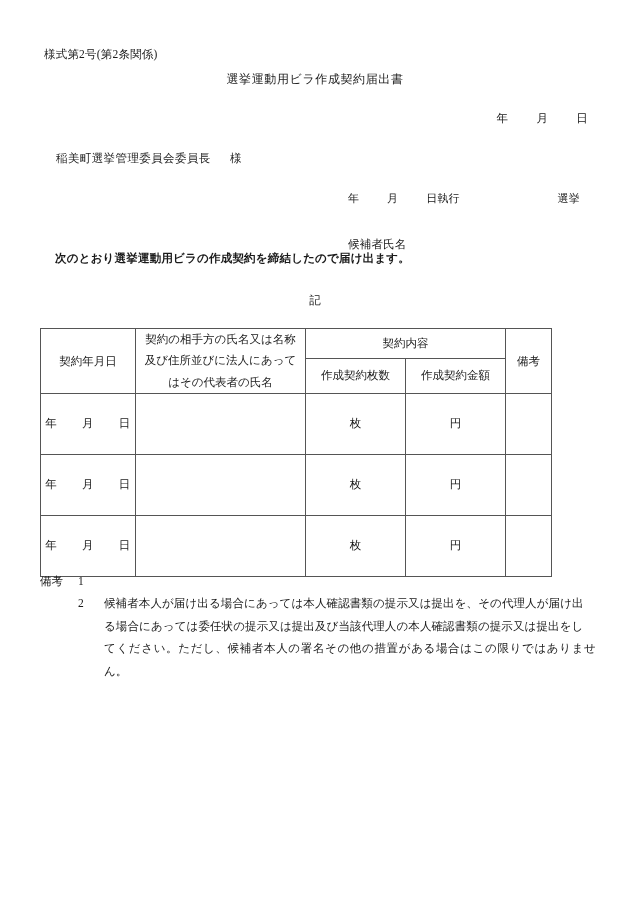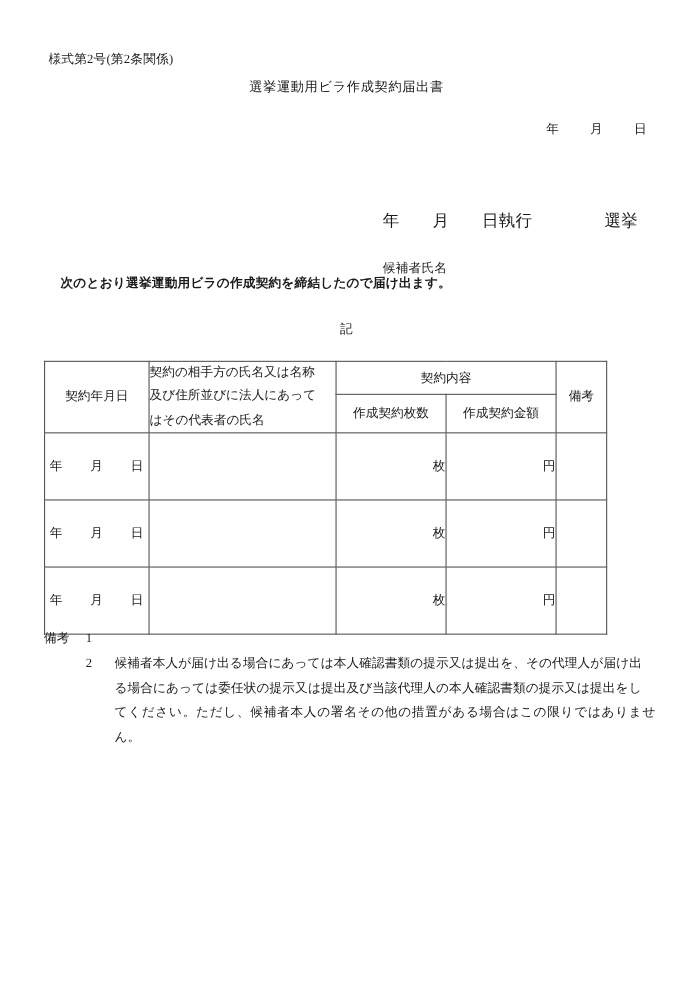--- a/index.html
+++ b/index.html
@@ -61,21 +61,21 @@
     left: 56px;
     top: 150px;
     font-size: 11.5px;
     letter-spacing: 0.4px;
   }
   #addressee .honorific { margin-left: 16px; }
 
   #election-line {
     left: 348px;
     top: 190px;
-    font-size: 15px;
+    font-size: 11px;
     width: 232px;
   }
   #election-line .sp { display: inline-block; width: 22px; }
   #election-line .election-word {
     float: right;
   }
 
   #candidate-name {
     left: 348px;
     top: 212px;
@@ -108,20 +108,21 @@
     border-collapse: collapse;
     table-layout: fixed;
     font-size: 11.5px;
   }
   #contract-table td,
   #contract-table th {
     border: 1px solid #555555;
     font-weight: normal;
     padding: 0;
     vertical-align: middle;
+    text-align: center;
   }
 
   .col-date    { width: 95px; }
   .col-party   { width: 170px; }
   .col-sheets  { width: 100px; }
   .col-amount  { width: 100px; }
   .col-remarks { width: 46px; }
 
   .th-center {
     text-align: center;
@@ -196,20 +197,24 @@
   <div class="line" id="doc-title">選挙運動用ビラ作成契約届出書</div>
 
   <div class="line" id="filing-date">
     <span>年</span>
     <span class="sp"></span>
     <span>月</span>
     <span class="sp"></span>
     <span>日</span>
   </div>
 
+  <div class="line" id="addressee">
+    <span>稲美町選挙管理委員会委員長</span>
+    <span class="honorific">様</span>
+  </div>
 
   <div class="line" id="election-line">
     <span>年</span>
     <span class="sp"></span>
     <span>月</span>
     <span class="sp"></span>
     <span>日執行</span>
     <span class="election-word">選挙</span>
   </div>
 

